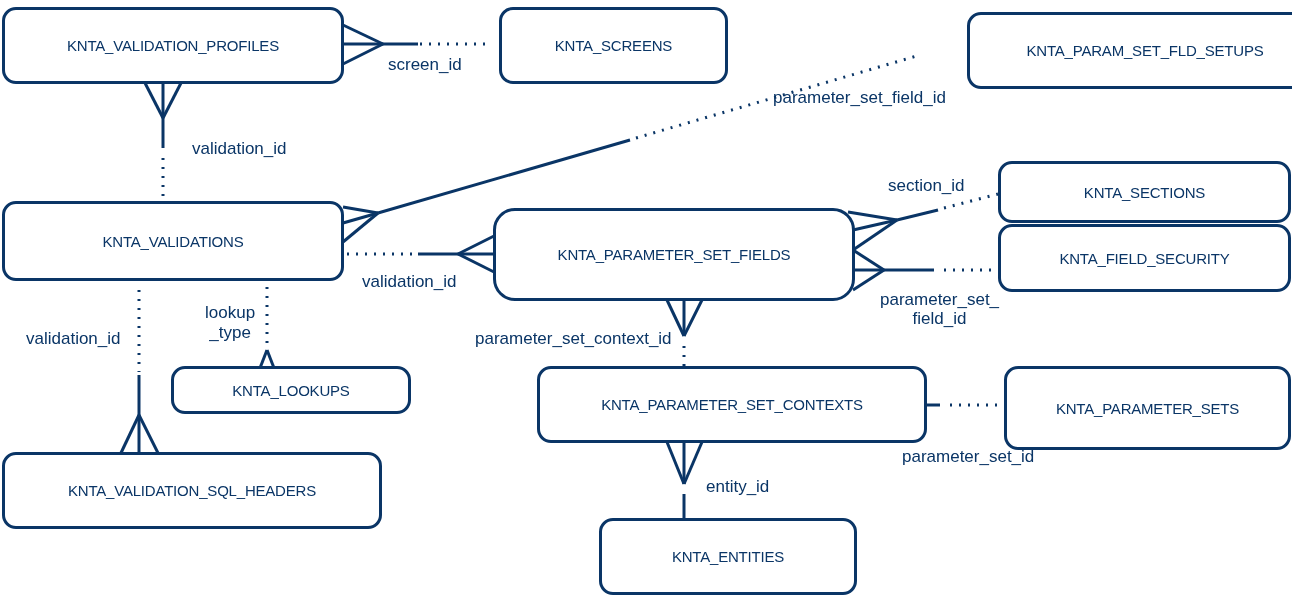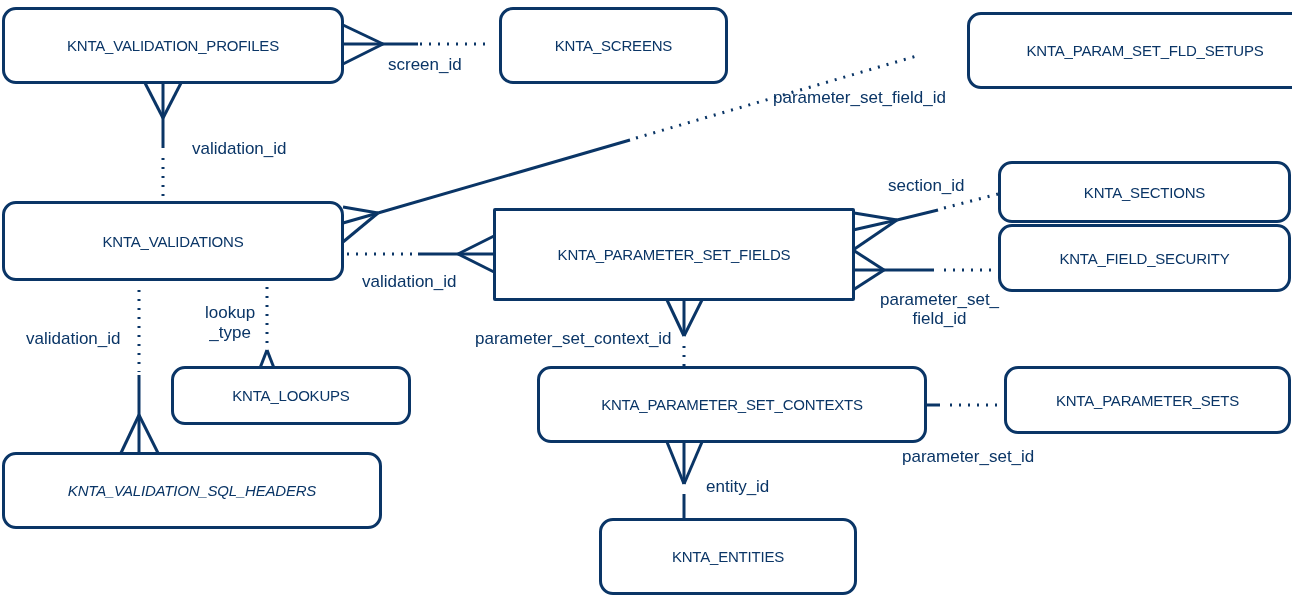--- a/index.html
+++ b/index.html
@@ -111,36 +111,36 @@
   </div>
 <div class="entity" style="left:919px;top:12px;width:356px;height:77px;margin-left:48px;">
     <span>KNTA_PARAM_SET_FLD_SETUPS</span>
   </div>
 <div class="entity" style="left:2px;top:201px;width:342px;height:80px;">
     <span>KNTA_VALIDATIONS</span>
   </div>
 <div class="entity" style="left:998px;top:161px;width:293px;height:62px;">
     <span>KNTA_SECTIONS</span>
   </div>
-<div class="entity" style="left:493px;top:208px;width:362px;height:93px;border-radius:2px;align-items:center;">
+<div class="entity" style="left:493px;top:208px;width:362px;height:93px;border-radius:22px;align-items:center;">
     <span>KNTA_PARAMETER_SET_FIELDS</span>
   </div>
 <div class="entity" style="left:998px;top:224px;width:293px;height:68px;">
     <span>KNTA_FIELD_SECURITY</span>
   </div>
-<div class="entity" style="left:171px;top:366px;width:240px;height:59px;">
+<div class="entity" style="left:171px;top:366px;width:240px;height:48px;">
     <span>KNTA_LOOKUPS</span>
   </div>
 <div class="entity" style="left:493px;top:366px;width:390px;height:77px;margin-left:44px;">
     <span>KNTA_PARAMETER_SET_CONTEXTS</span>
   </div>
-<div class="entity" style="left:1004px;top:366px;width:287px;height:68px;">
+<div class="entity" style="left:1004px;top:366px;width:287px;height:84px;">
     <span>KNTA_PARAMETER_SETS</span>
   </div>
-<div class="entity" style="left:2px;top:452px;width:380px;height:77px;font-style:italic;">
+<div class="entity" style="left:2px;top:452px;width:380px;height:77px;">
     <span>KNTA_VALIDATION_SQL_HEADERS</span>
   </div>
 <div class="entity" style="left:555px;top:518px;width:258px;height:77px;margin-left:44px;">
     <span>KNTA_ENTITIES</span>
   </div>
 
 <div class="lbl" style="left:388px;top:54px;">screen_id</div>
 <div class="lbl" style="left:192px;top:138px;">validation_id</div>
 <div class="lbl" style="left:773px;top:87px;">parameter_set_field_id</div>
 <div class="lbl" style="left:362px;top:271px;">validation_id</div>

